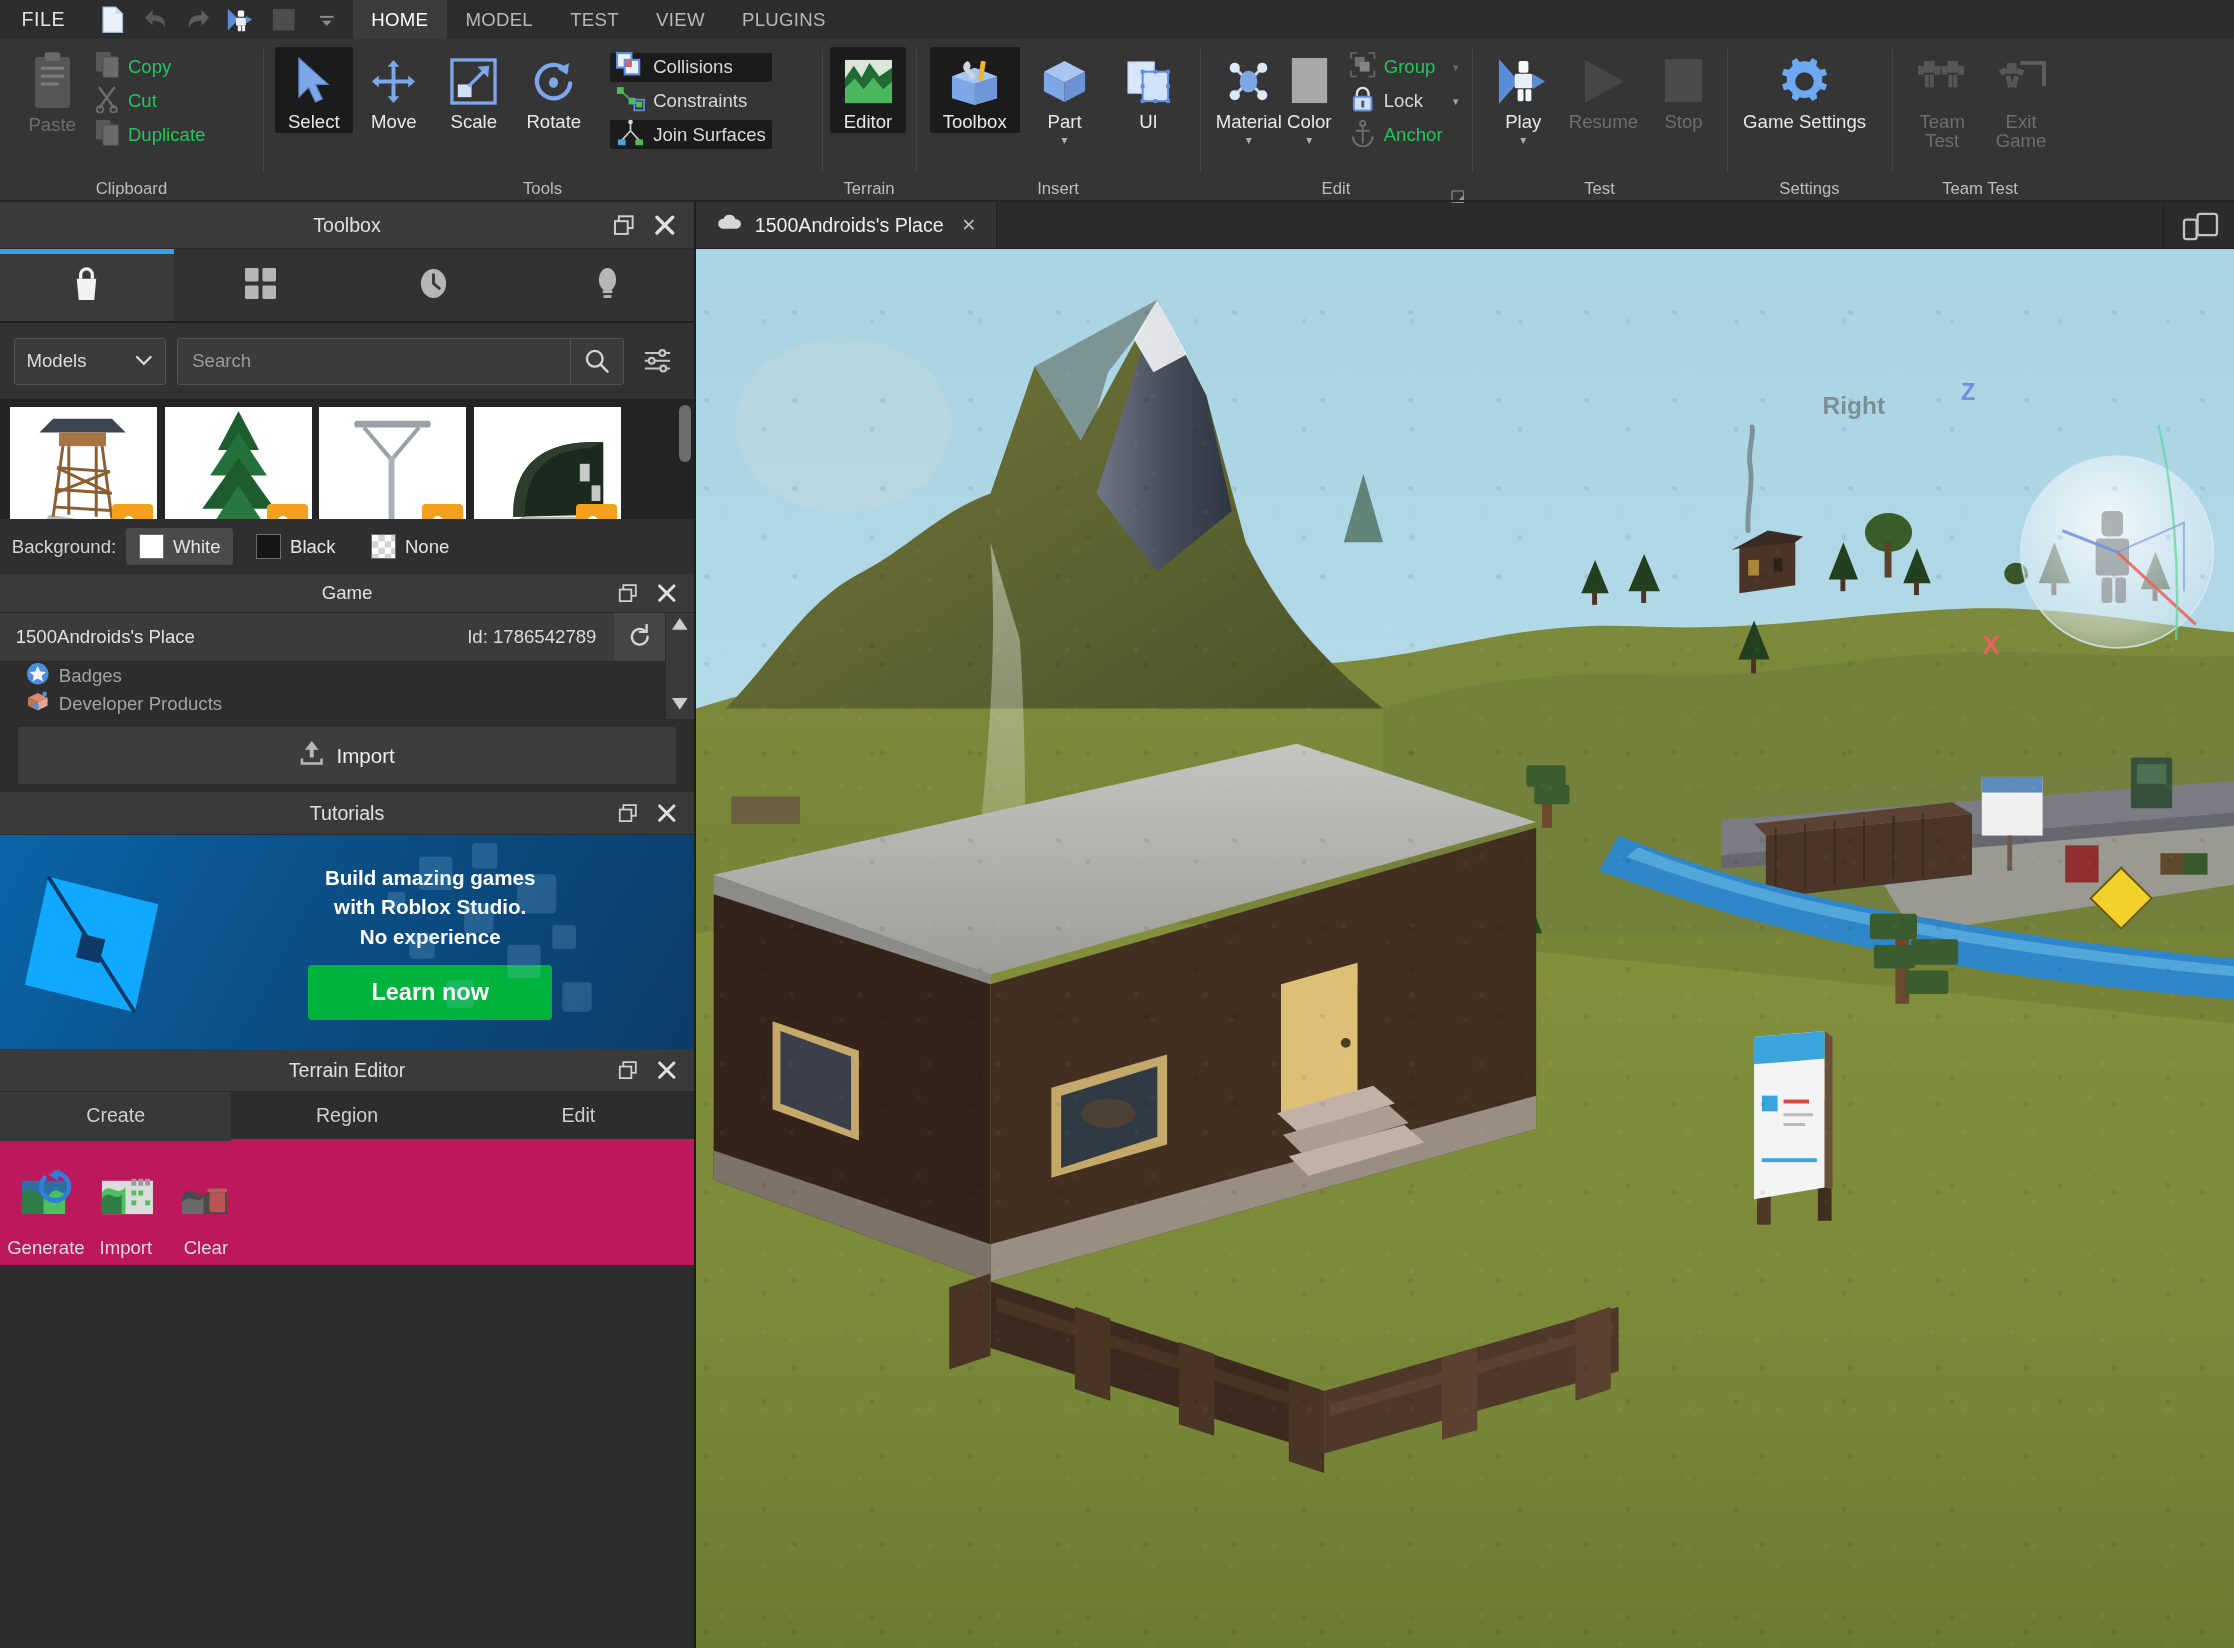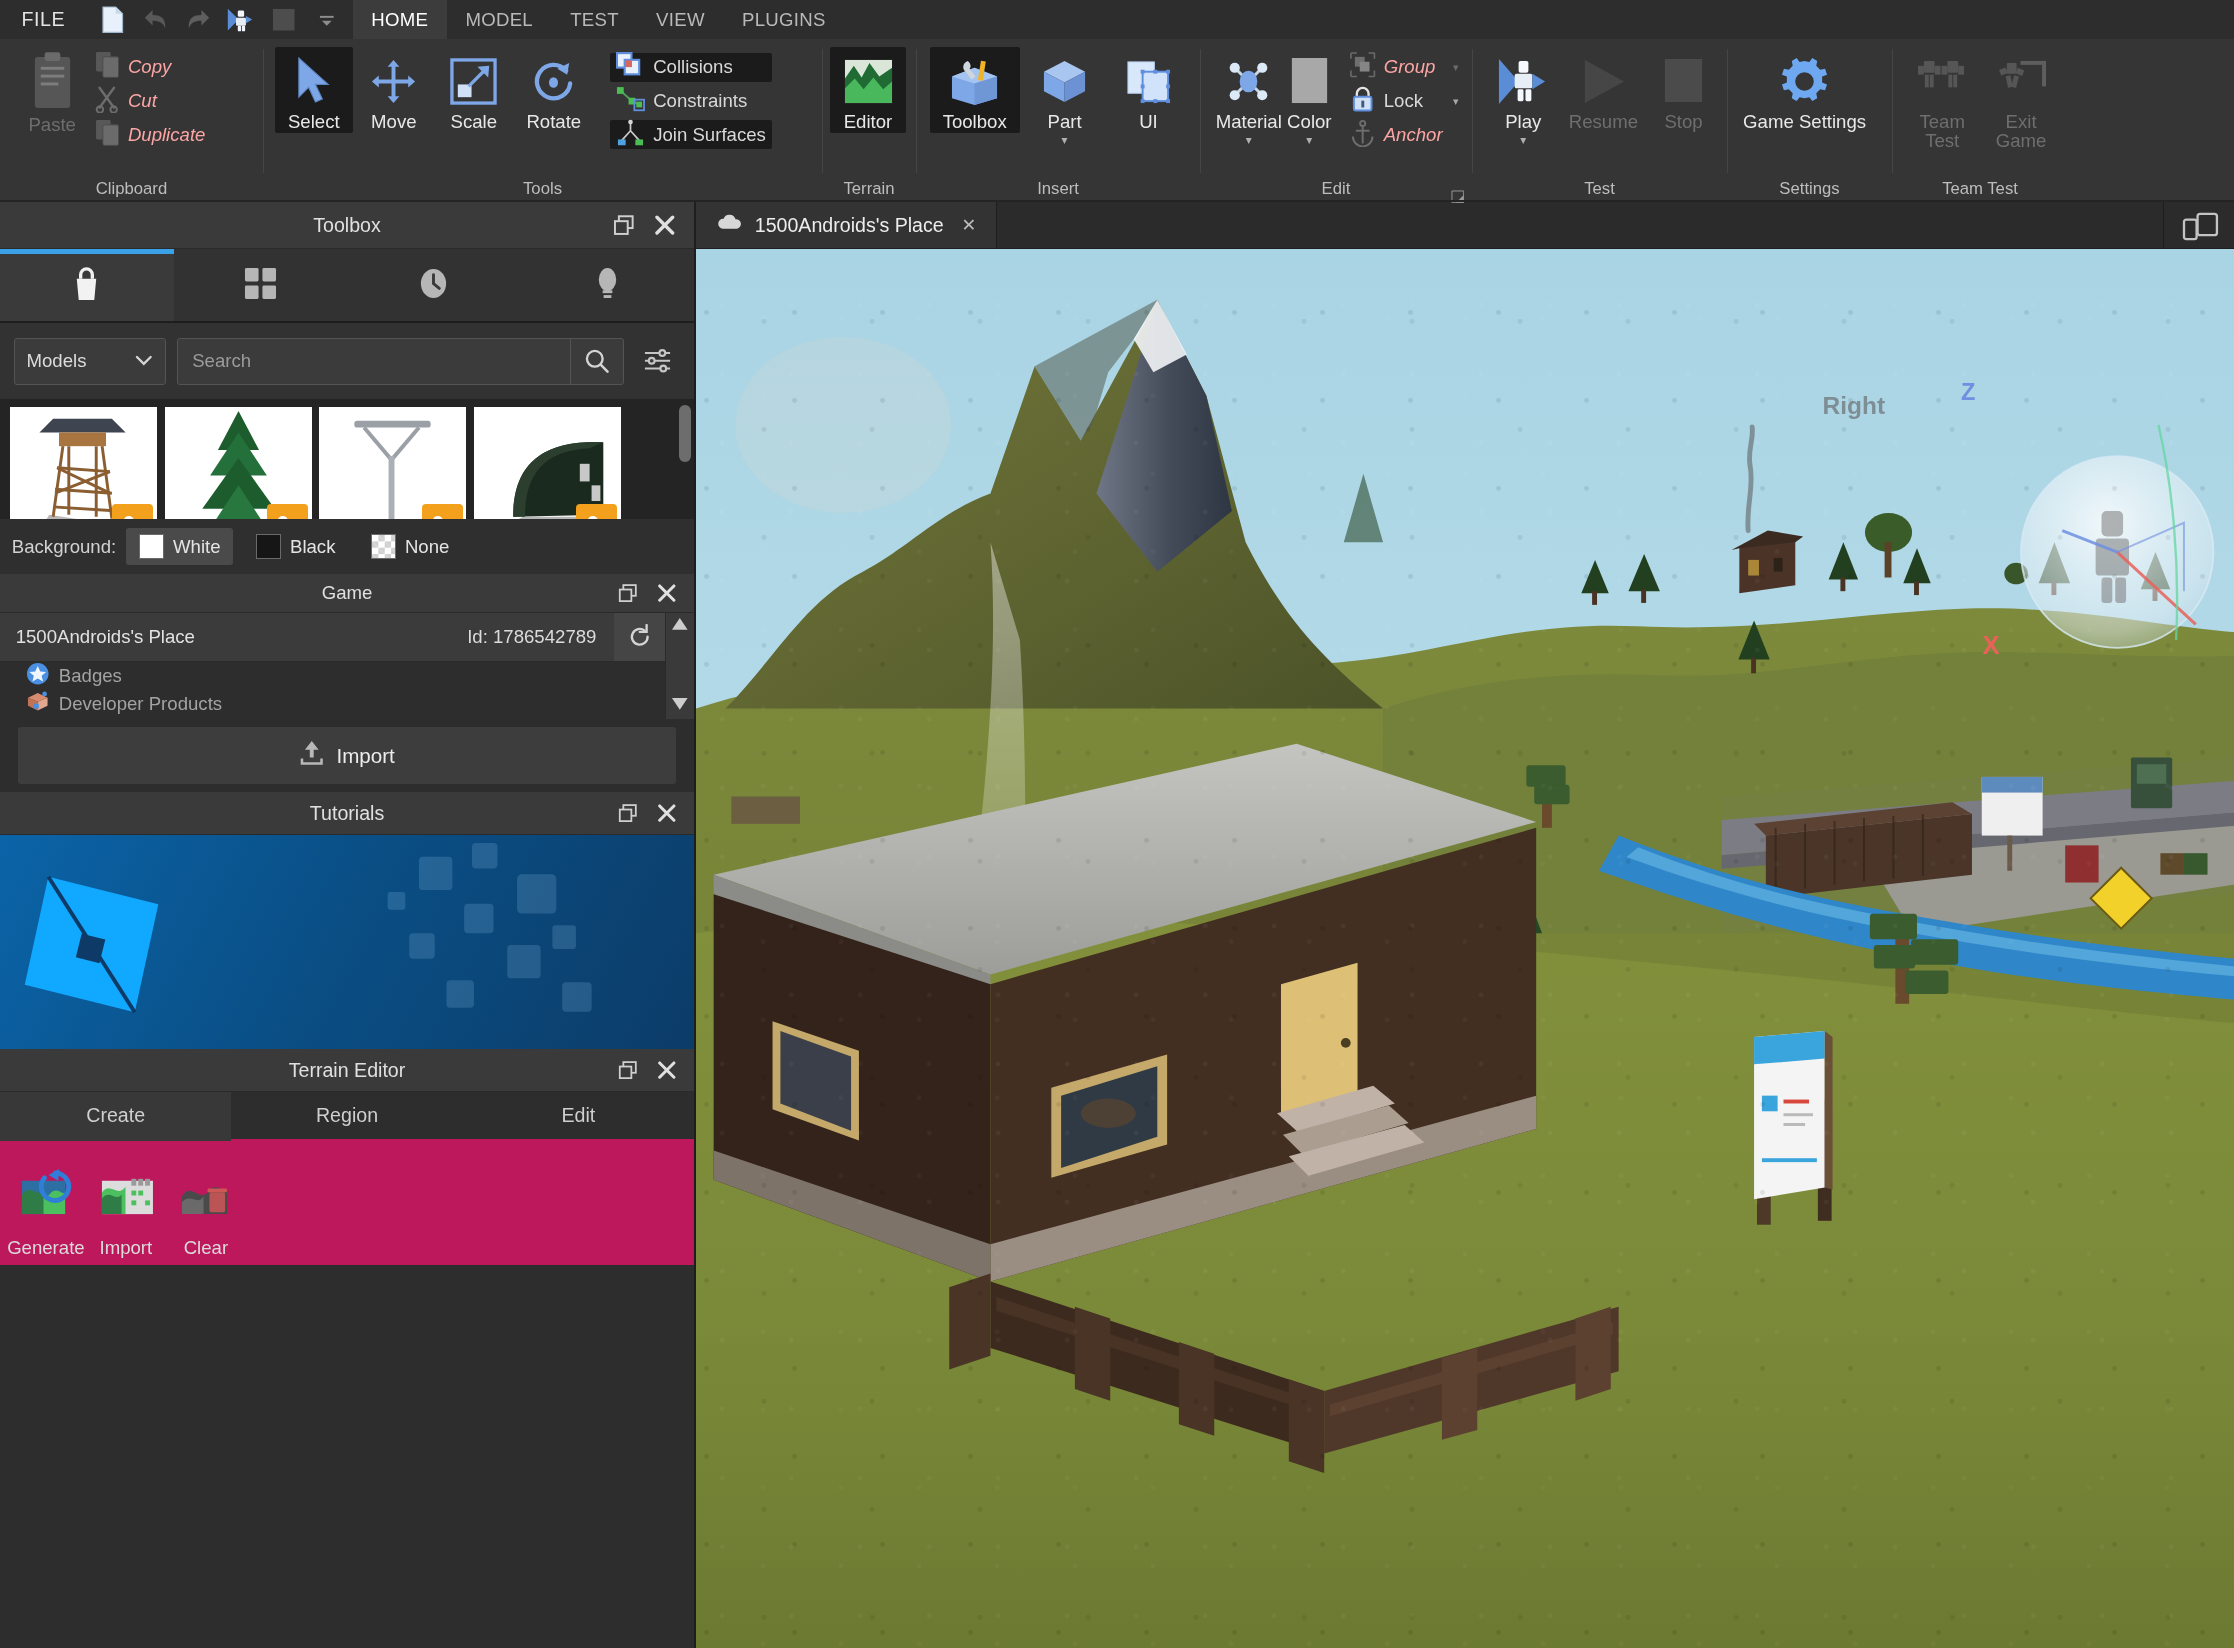--- a/index.html
+++ b/index.html
@@ -54,21 +54,21 @@
   .bigbtn.disabled .lbl { color:#6e6e6e; }
   .bigbtn .caret { font-size: 11.8px; color:#b0b0b0; line-height: 9.8px; margin-top:4.9px; }
 
   
   .clipboard-wrap { display:flex; align-items:flex-start; padding: 3.9px 11.8px 0 15.7px; }
   .paste-btn { width:73px; display:flex; flex-direction:column; align-items:center; padding-top:3.9px;}
   .paste-btn .lbl{ font-size:18.6px; color:#6e6e6e; margin-top:2px;}
   .small-list { display:flex; flex-direction:column; gap:4.9px; padding-top: 5.9px; }
   .smallbtn { display:flex; align-items:center; gap:7.8px; height:29px; padding: 0 5.9px; border-radius:2px;}
   .smallbtn .slbl { font-size: 18.6px; color:#d8d8d8; }
-  .smallbtn.disabled .slbl { color:#fca5a5;font-style:italic; }
+  .smallbtn.disabled .slbl { color:#22c55e; }
   .smallbtn.toggled { background:#1b1b1b; }
   .smallbtn .scaret { margin-left:auto; font-size:10.8px; color:#a8a8a8; padding-left:9.8px;}
   .smallbtn.disabled .scaret { color:#6b6b6b; }
 
   
   .workspace { flex: 1; display: flex; min-height: 0; }
 
   
   .leftdock { width: 696px; flex: 0 0 696px; display:flex; flex-direction:column;
               background:#2d2d2d; border-right:2px solid #1e1e1e; min-height:0;}
@@ -879,20 +879,26 @@
                 <rect x="196" y="150" width="30" height="30" rx="4"></rect>
             </g>
           </svg>
         </div>
         <div class="tut-logo">
           <svg width="165" height="167" viewBox="0 0 168 170">
             <path d="M38 18 L150 46 L126 156 L14 128Z" fill="#11a9ff"></path>
             <path d="M38 18 L126 156" stroke="#0d3a66" stroke-width="4"></path>
             <path d="M72 76 L96 82 L90 106 L66 100Z" fill="#0d3a66"></path>
           </svg>
+        </div>
+        <div class="tut-text">
+          <div class="tut-line">Build amazing games</div>
+          <div class="tut-line">with Roblox Studio.</div>
+          <div class="tut-line">No experience</div>
+          <div class="tut-cta">Learn now</div>
         </div>
       </div>
 
       <div class="panel-title" style="height:43px;flex:0 0 43px">
         <span>Terrain Editor</span>
         <span class="ptools" style="right:13.7px;gap:11.8px">
           <span class="ptool">
             <svg width="19.6" height="19.6" viewBox="0 0 22 22">
                 <rect x="6" y="2" width="14" height="12" fill="none" stroke="#cfcfcf" stroke-width="2"></rect>
                 <rect x="2" y="7" width="13" height="13" fill="#3a3a3a" stroke="#cfcfcf" stroke-width="2"></rect>

